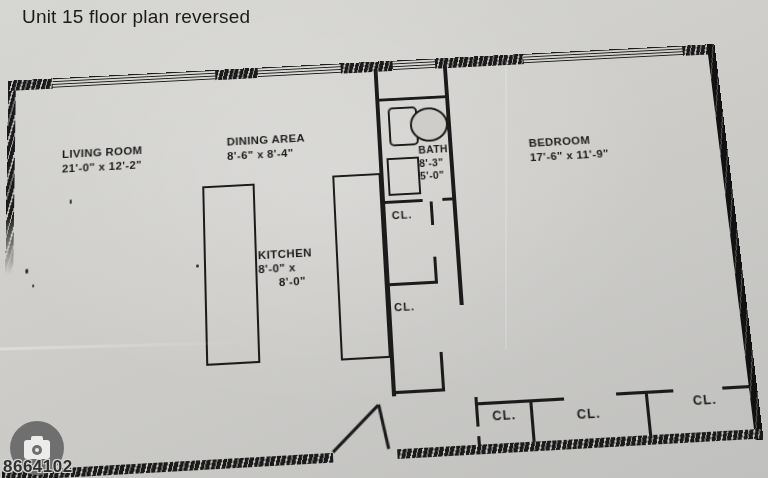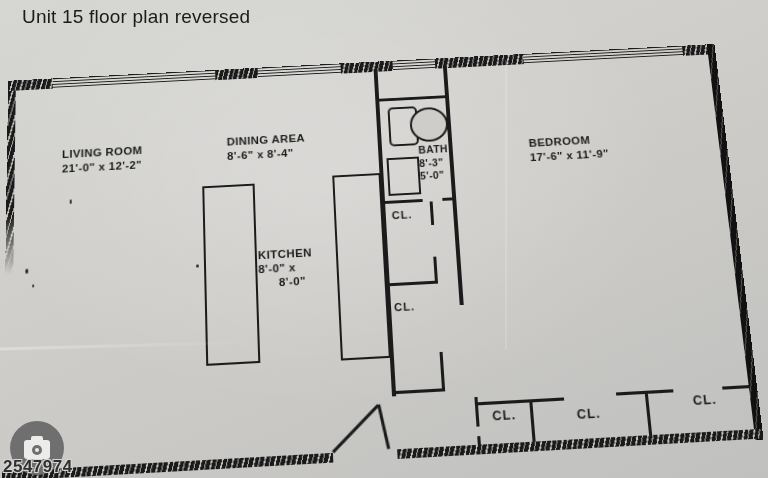--- a/index.html
+++ b/index.html
@@ -223,15 +223,15 @@
 
   <div class="crease-h"></div>
   <div class="crease-v"></div>
 
   <div class="wm-circle">
     <div class="cam-body"></div>
     <div class="cam-bump"></div>
     <div class="cam-lens"></div>
     <div class="cam-dot"></div>
   </div>
-  <div class="wm-text">2547974</div>
+  <div class="wm-text">8664102</div>
 
 </div>
 
 </body></html>

